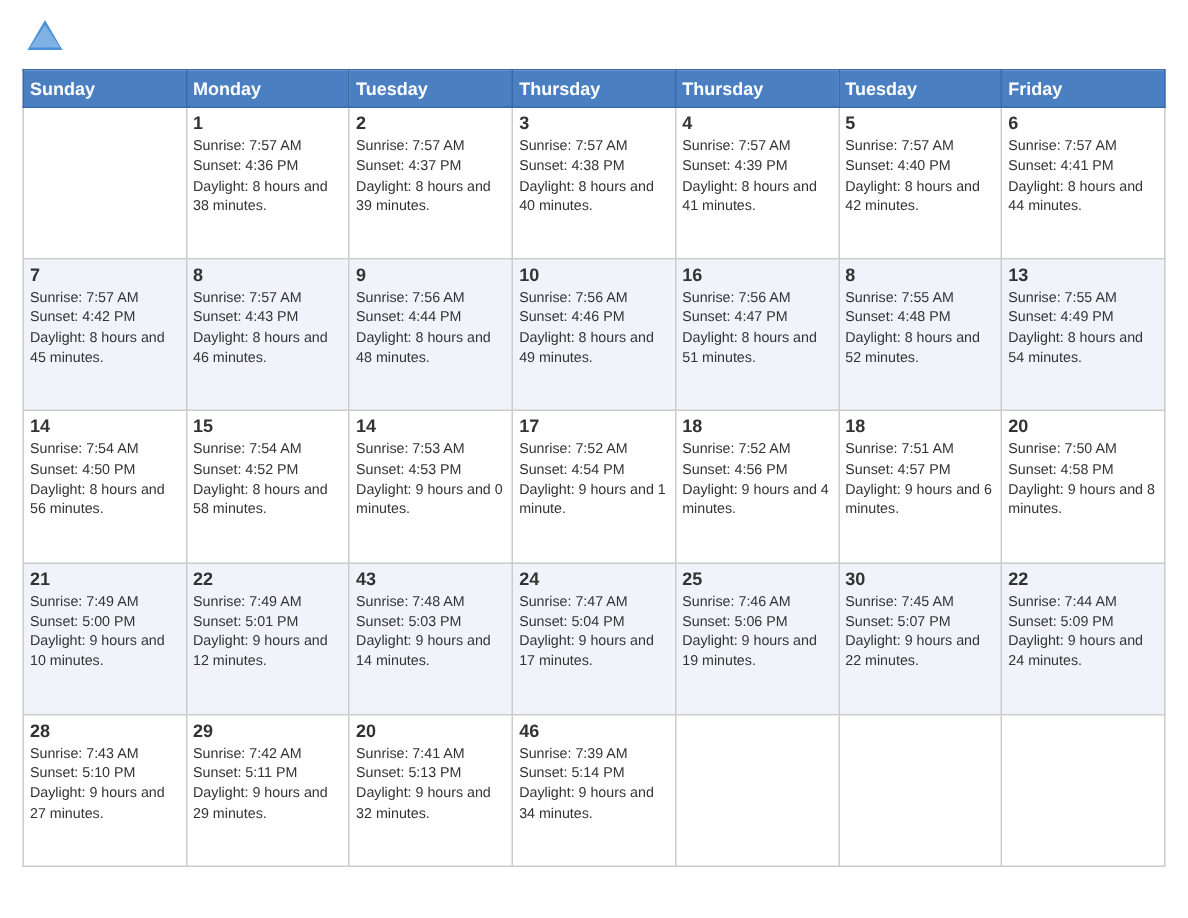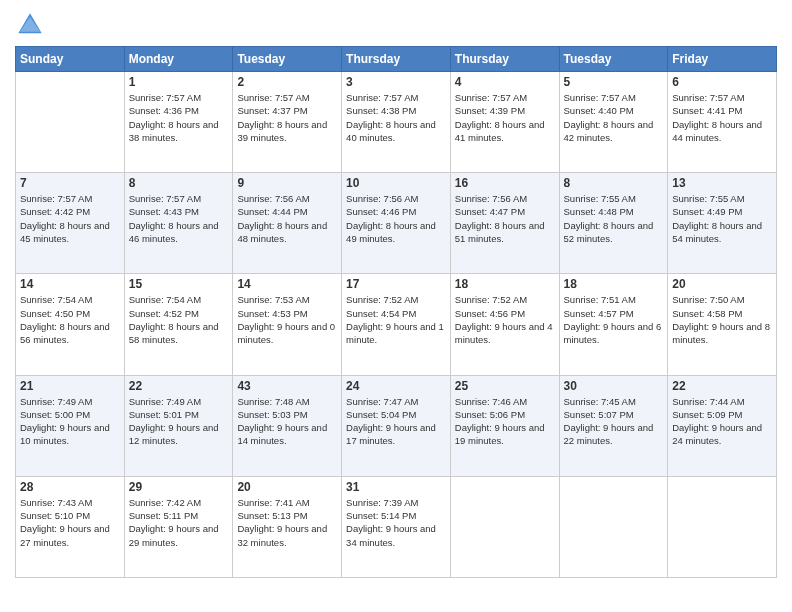--- a/index.html
+++ b/index.html
@@ -259,21 +259,21 @@
           </td>
           <td class="row-white">
             <span class="day-num">29</span>
             <div class="day-info">Sunrise: 7:42 AM<br>Sunset: 5:11 PM<br>Daylight: 9 hours and 29 minutes.</div>
           </td>
           <td class="row-white">
             <span class="day-num">20</span>
             <div class="day-info">Sunrise: 7:41 AM<br>Sunset: 5:13 PM<br>Daylight: 9 hours and 32 minutes.</div>
           </td>
           <td class="row-white">
-            <span class="day-num">31</span>
+            <span class="day-num">46</span>
             <div class="day-info">Sunrise: 7:39 AM<br>Sunset: 5:14 PM<br>Daylight: 9 hours and 34 minutes.</div>
           </td>
           <td class="row-white"></td>
           <td class="row-white"></td>
           <td class="row-white"></td>
         </tr>
       </tbody>
   </table>
 </div>
 

